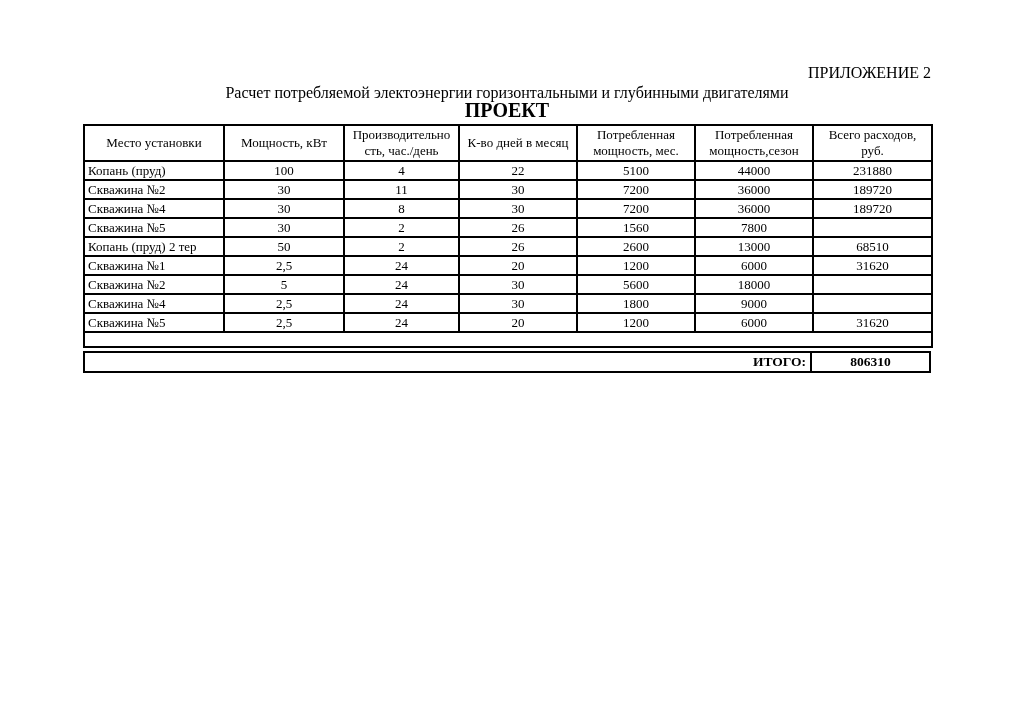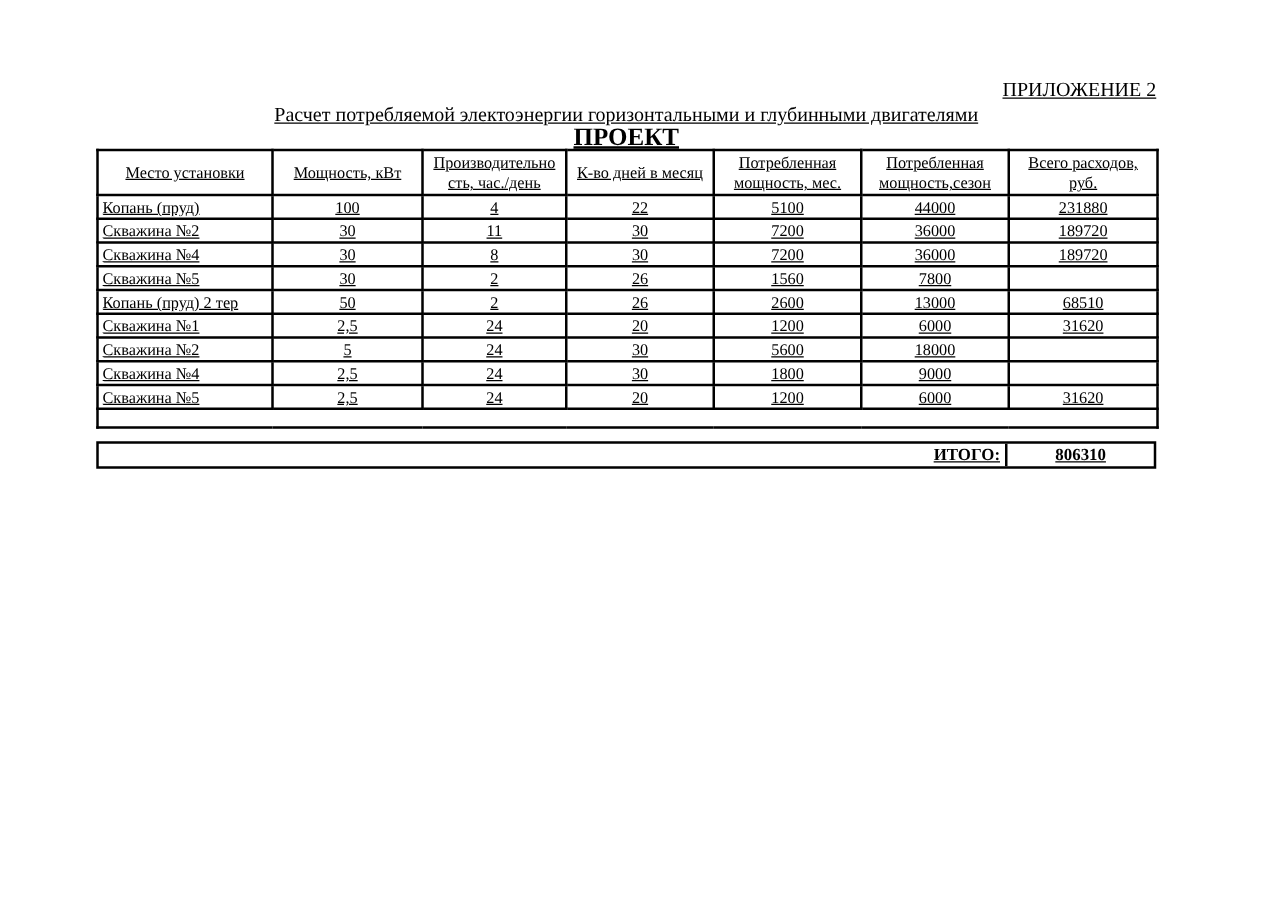--- a/index.html
+++ b/index.html
@@ -6,43 +6,42 @@
   html, body {
     width: 1024px; height: 724px;
     background: #ffffff;
     color: #000000;
     font-family: "Liberation Serif", serif;
     position: relative;
     overflow: hidden;
   }
   .content {
     position: absolute;
-    left: 77px; top: 0;
+    left: 83px; top: 0;
     width: 848px;
-    text-decoration: underline;
   }
   .appendix {
     margin-top: 63px;
     text-align: right;
     font-size: 16px;
     line-height: 20px;
   }
   .doc-title {
     text-align: center;
     font-size: 16px;
     line-height: 19px;
   }
   .subtitle {
     text-align: center;
     font-size: 20px;
     font-weight: bold;
     line-height: 17px;
   }
   table.main {
-    margin-top: 0;
+    margin-top: 5px;
     width: 848px;
     border-collapse: collapse;
     table-layout: fixed;
     border: 2px solid #000;
   }
   th, td {
     border: 2px solid #000;
     font-size: 13px;
   }
   th {
@@ -58,21 +57,21 @@
     height: 17px;
     line-height: 17px;
     text-align: center;
     padding: 0 3px;
     white-space: nowrap;
     overflow: hidden;
   }
   td.place { text-align: left; border-radius: 8px; }
   td.spacer { height: 15px; }
   .totals {
-    margin-top: 10px;
+    margin-top: 3px;
     width: 848px;
     height: 22px;
     border: 2px solid #000;
     display: flex;
     align-items: stretch;
   }
   .totals-label {
     flex: 1;
     border-right: 2px solid #000;
     text-align: right;

